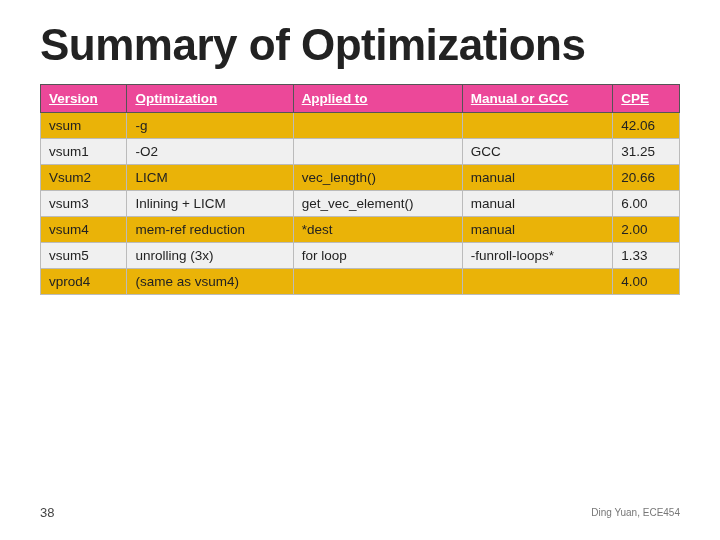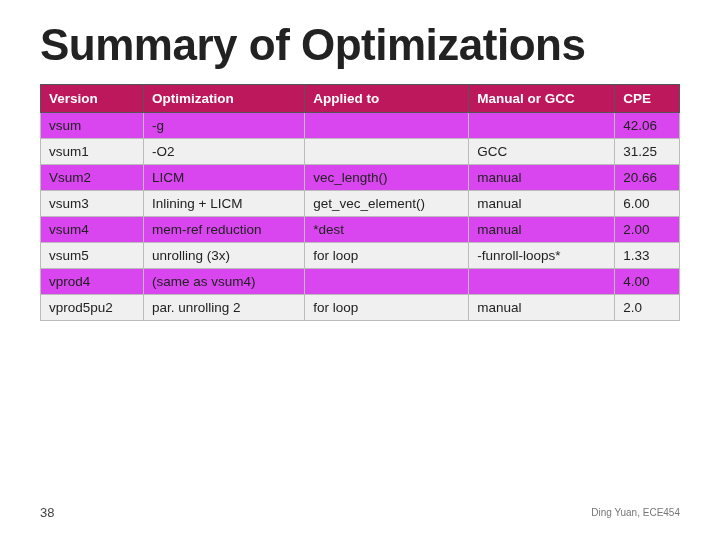--- a/index.html
+++ b/index.html
@@ -23,31 +23,32 @@
       color: #222;
       margin-bottom: 14px;
       letter-spacing: -0.5px;
     }
     table {
       width: 100%;
       border-collapse: collapse;
       font-size: 13.5px;
     }
     thead tr {
-      background: #be185d;
+      background: #ec4899;
       color: #fff;
+      text-decoration: underline;
     }
     thead th {
       padding: 6px 8px;
       text-align: left;
       font-weight: bold;
       border: 1px solid #555;
     }
     tbody tr {
-      background: #d946ef;
+      background: #eab308;
     }
     tbody tr:nth-child(even) {
       background: #f0f0f0;
     }
     tbody td {
       padding: 5px 8px;
       border: 1px solid #bbb;
       color: #222;
       vertical-align: top;
     }
@@ -128,27 +129,20 @@
           <td>-funroll-loops*</td>
           <td>1.33</td>
         </tr>
         <tr>
           <td>vprod4</td>
           <td>(same as vsum4)</td>
           <td></td>
           <td></td>
           <td>4.00</td>
         </tr>
-        <tr>
-          <td>vprod5pu2</td>
-          <td>par. unrolling 2</td>
-          <td>for loop</td>
-          <td>manual</td>
-          <td>2.0</td>
-        </tr>
       </tbody>
   </table>
 
   <div class="footer">
     <span class="footer-page">38</span>
     <span class="footer-credit">Ding Yuan, ECE454</span>
   </div>
 </div>
 
 </body></html>

